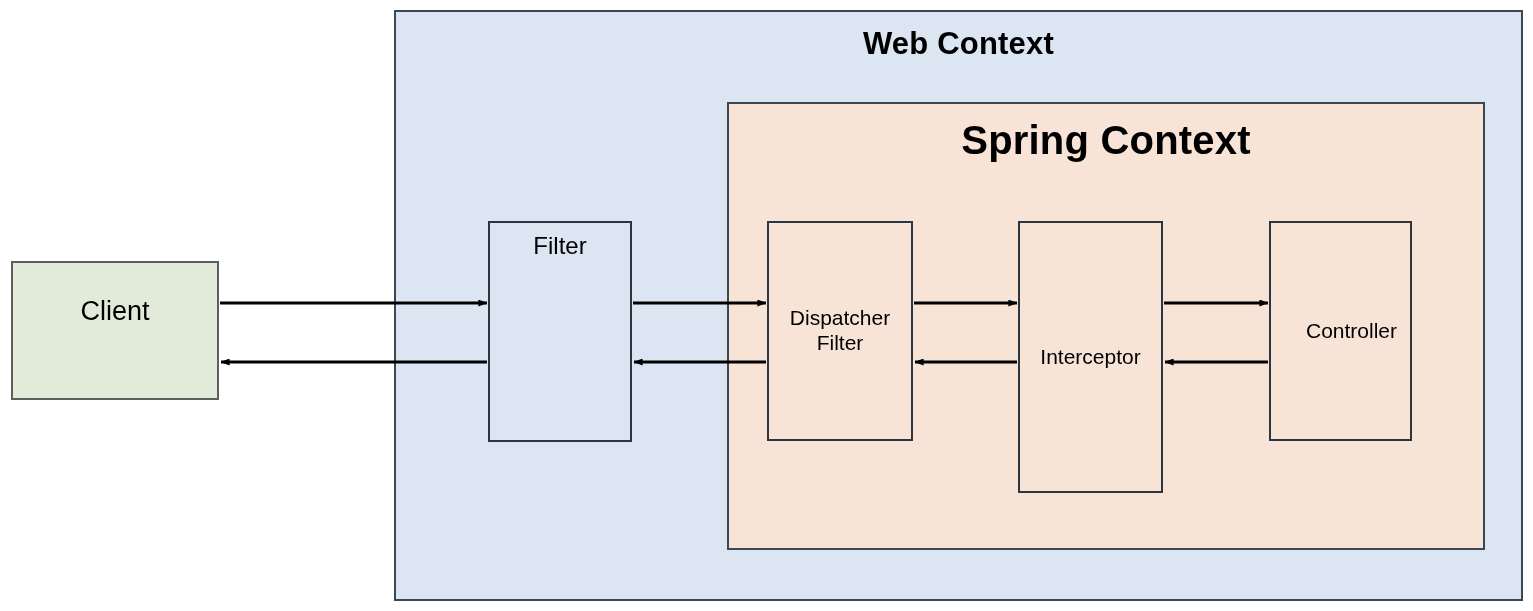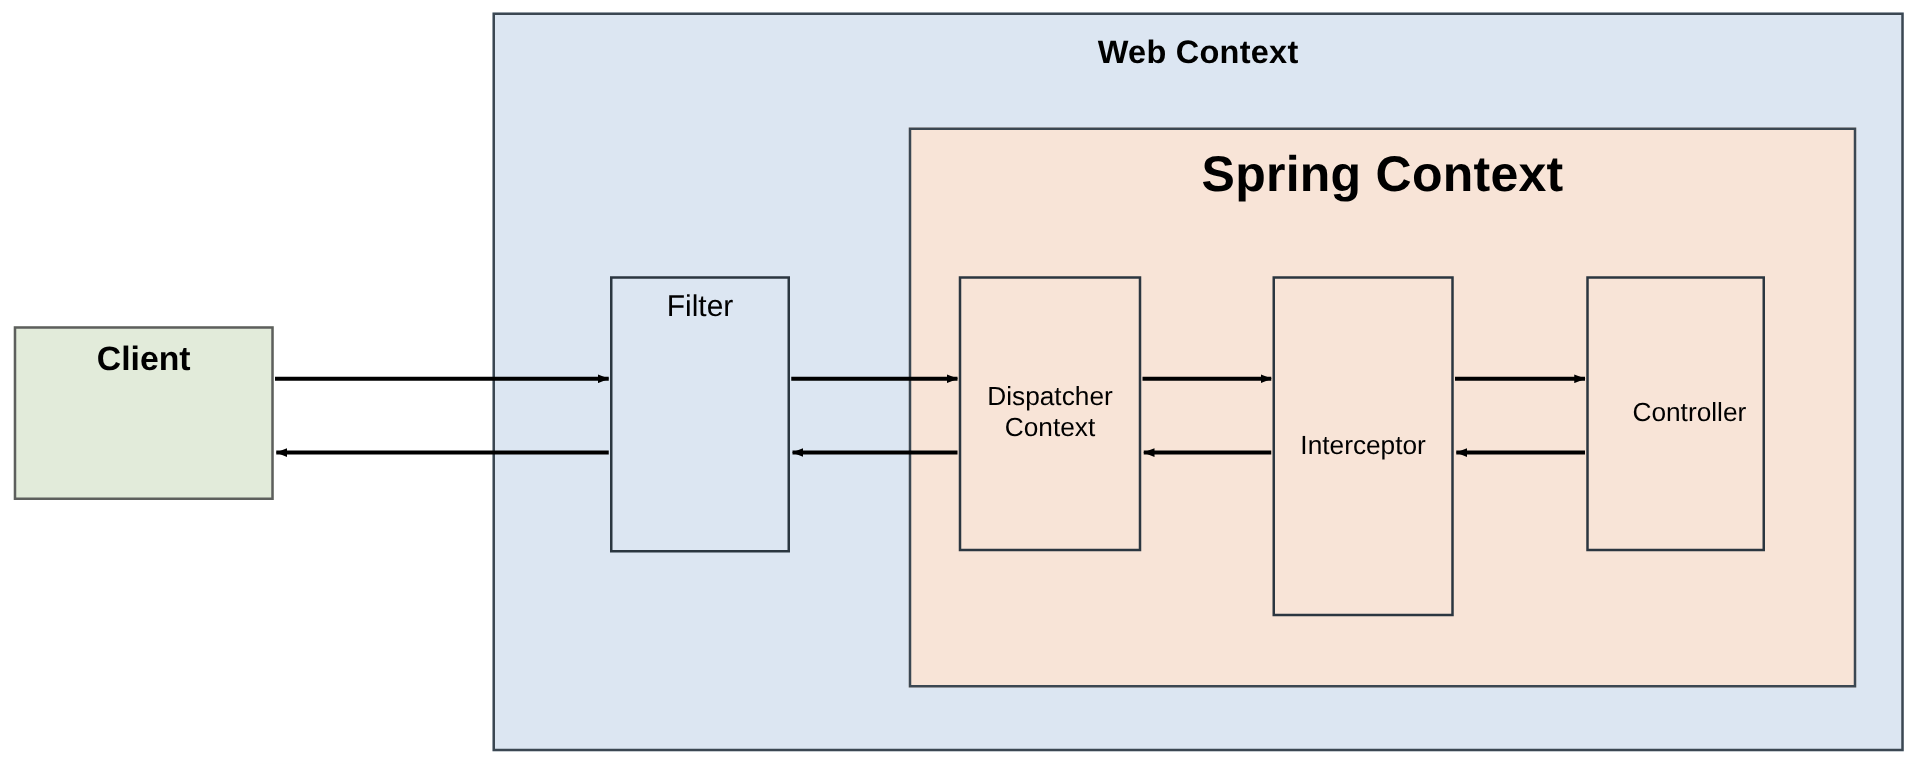--- a/index.html
+++ b/index.html
@@ -45,21 +45,21 @@
     left: 0;
     width: 100%;
     text-align: center;
     font-weight: bold;
     color: #000000;
     letter-spacing: 0.2px;
     user-select: none;
   }
   #web-context-title {
     top: 14px;
-    font-size: 26px;
+    font-size: 31px;
   }
   #spring-context-title {
     top: 14px;
     font-size: 40px;
   }
 
   
   .node {
     position: absolute;
     box-sizing: border-box;
@@ -87,21 +87,22 @@
   #node-client {
     left: 11px;
     top: 261px;
     width: 208px;
     height: 139px;
     background: #e2ebda;
     border: 2px solid #5d5f5d;
   }
   #node-client .node-label {
     font-size: 27px;
-    font-weight: bold;
+    font-weight: normal;
+    margin-top: 24px;
   }
 
   #node-filter {
     left: 488px;
     top: 221px;
     width: 144px;
     height: 221px;
     background: #dce6f2;
   }
   #node-filter .node-label {
@@ -169,21 +170,21 @@
   <div class="node align-top" id="node-client">
     <span class="node-label">Client</span>
   </div>
 
   <div class="node align-top" id="node-filter">
     <span class="node-label">Filter</span>
   </div>
 
   <div class="node align-middle" id="node-dispatcher-servlet">
     <span class="node-label">Dispatcher
-Context</span>
+Filter</span>
   </div>
 
   <div class="node align-middle" id="node-interceptor">
     <span class="node-label">Interceptor</span>
   </div>
 
   <div class="node align-middle" id="node-controller">
     <span class="node-label">Controller</span>
   </div>
 

